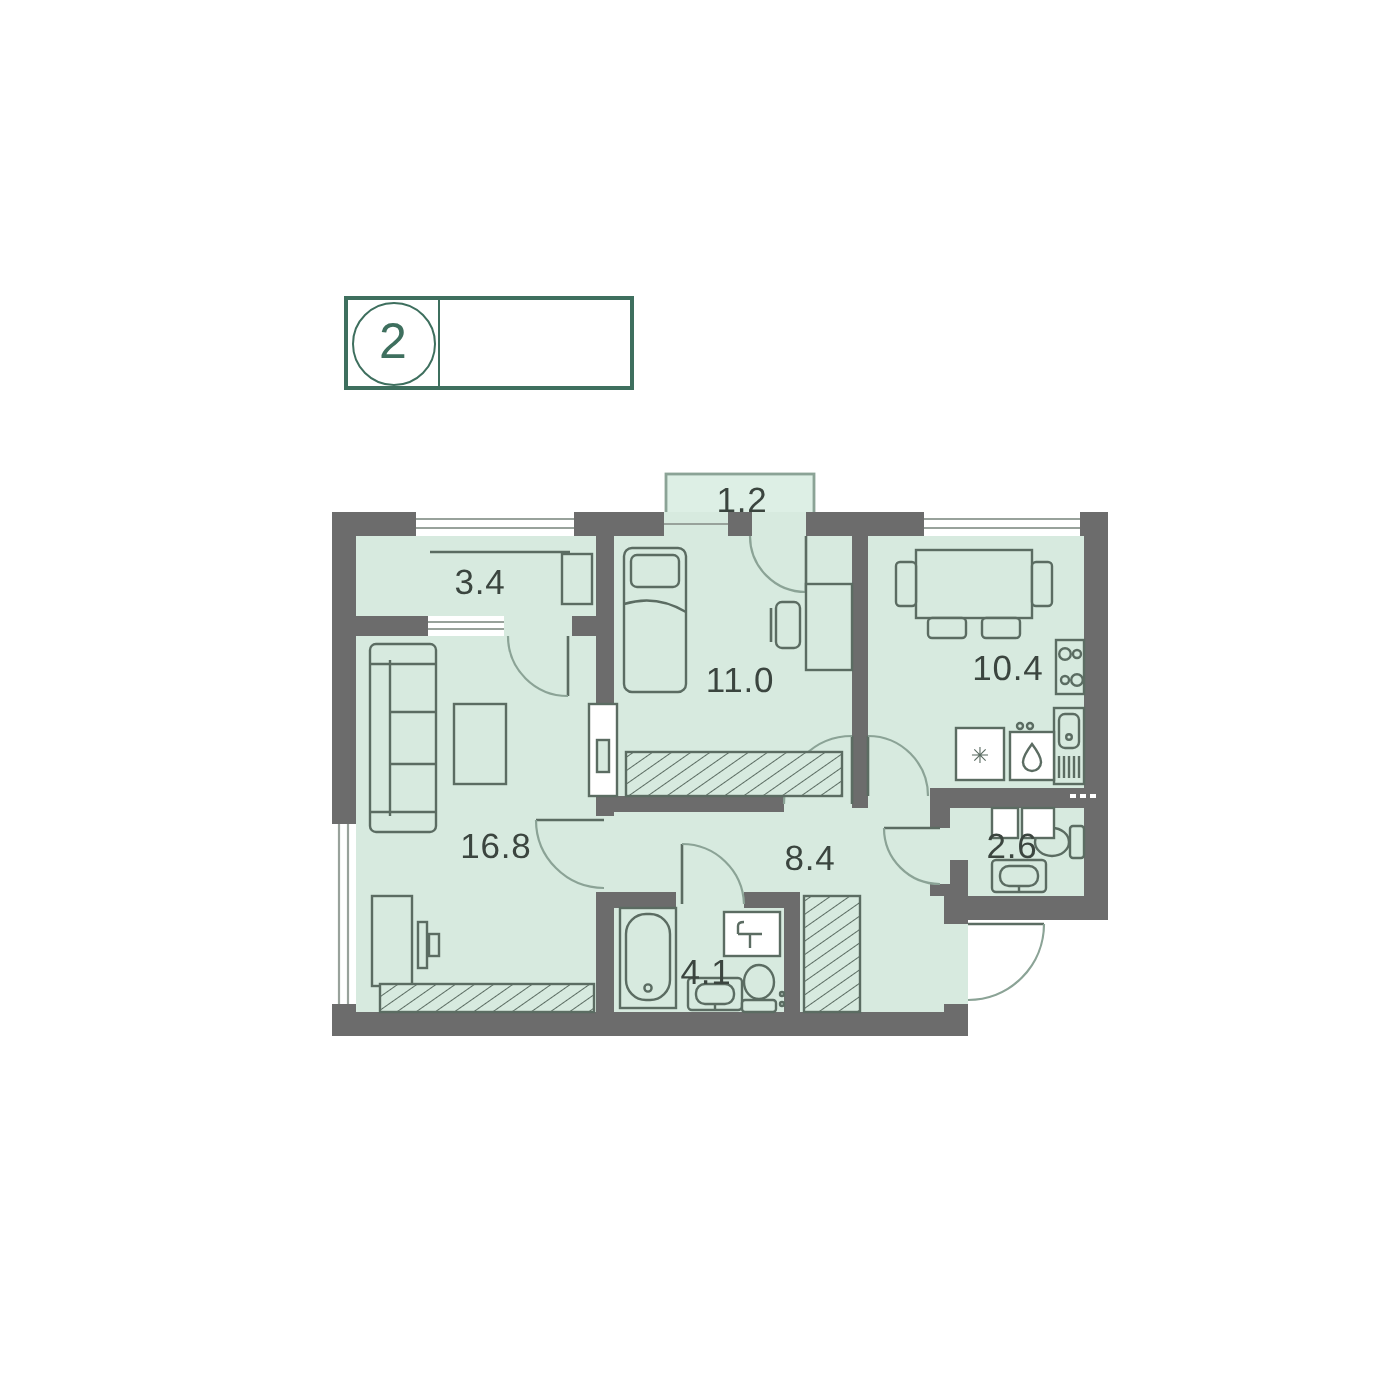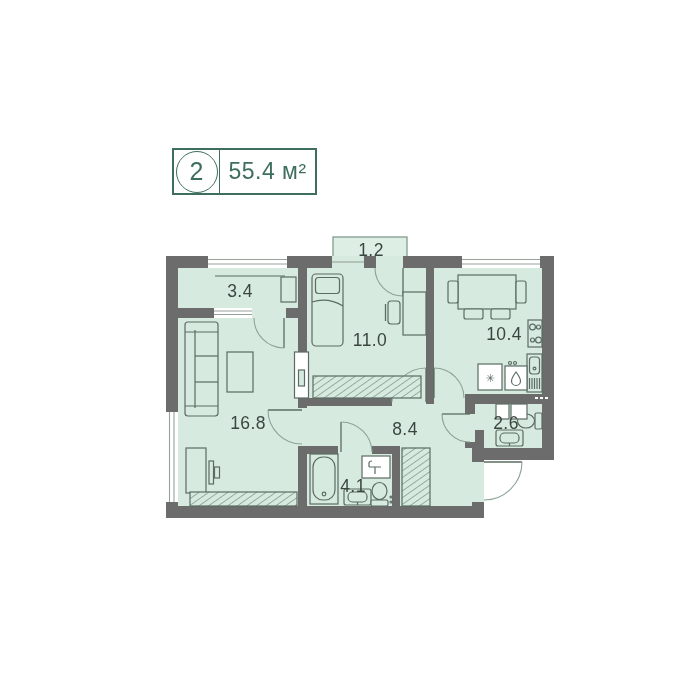--- a/index.html
+++ b/index.html
@@ -35,21 +35,20 @@
 <body>
 
 <div class="canvas">
 
   <div class="badge">
     <div class="badge-left">
       <div class="badge-circle">
         <span>2</span>
       </div>
     </div>
-    <div class="badge-right">55.4 м²</div>
   </div>
 
   <svg width="700" height="700" viewBox="0 0 700 700">
     <defs>
       <pattern id="hatchp" width="5.5" height="5.5" patternUnits="userSpaceOnUse" patternTransform="rotate(55)">
         <rect width="5.5" height="5.5" style="fill:var(--room_fill)"></rect>
         <line x1="0" y1="0" x2="0" y2="5.5" style="stroke:var(--furniture_stroke);stroke-width:1"></line>
       </pattern>
     </defs>
 

